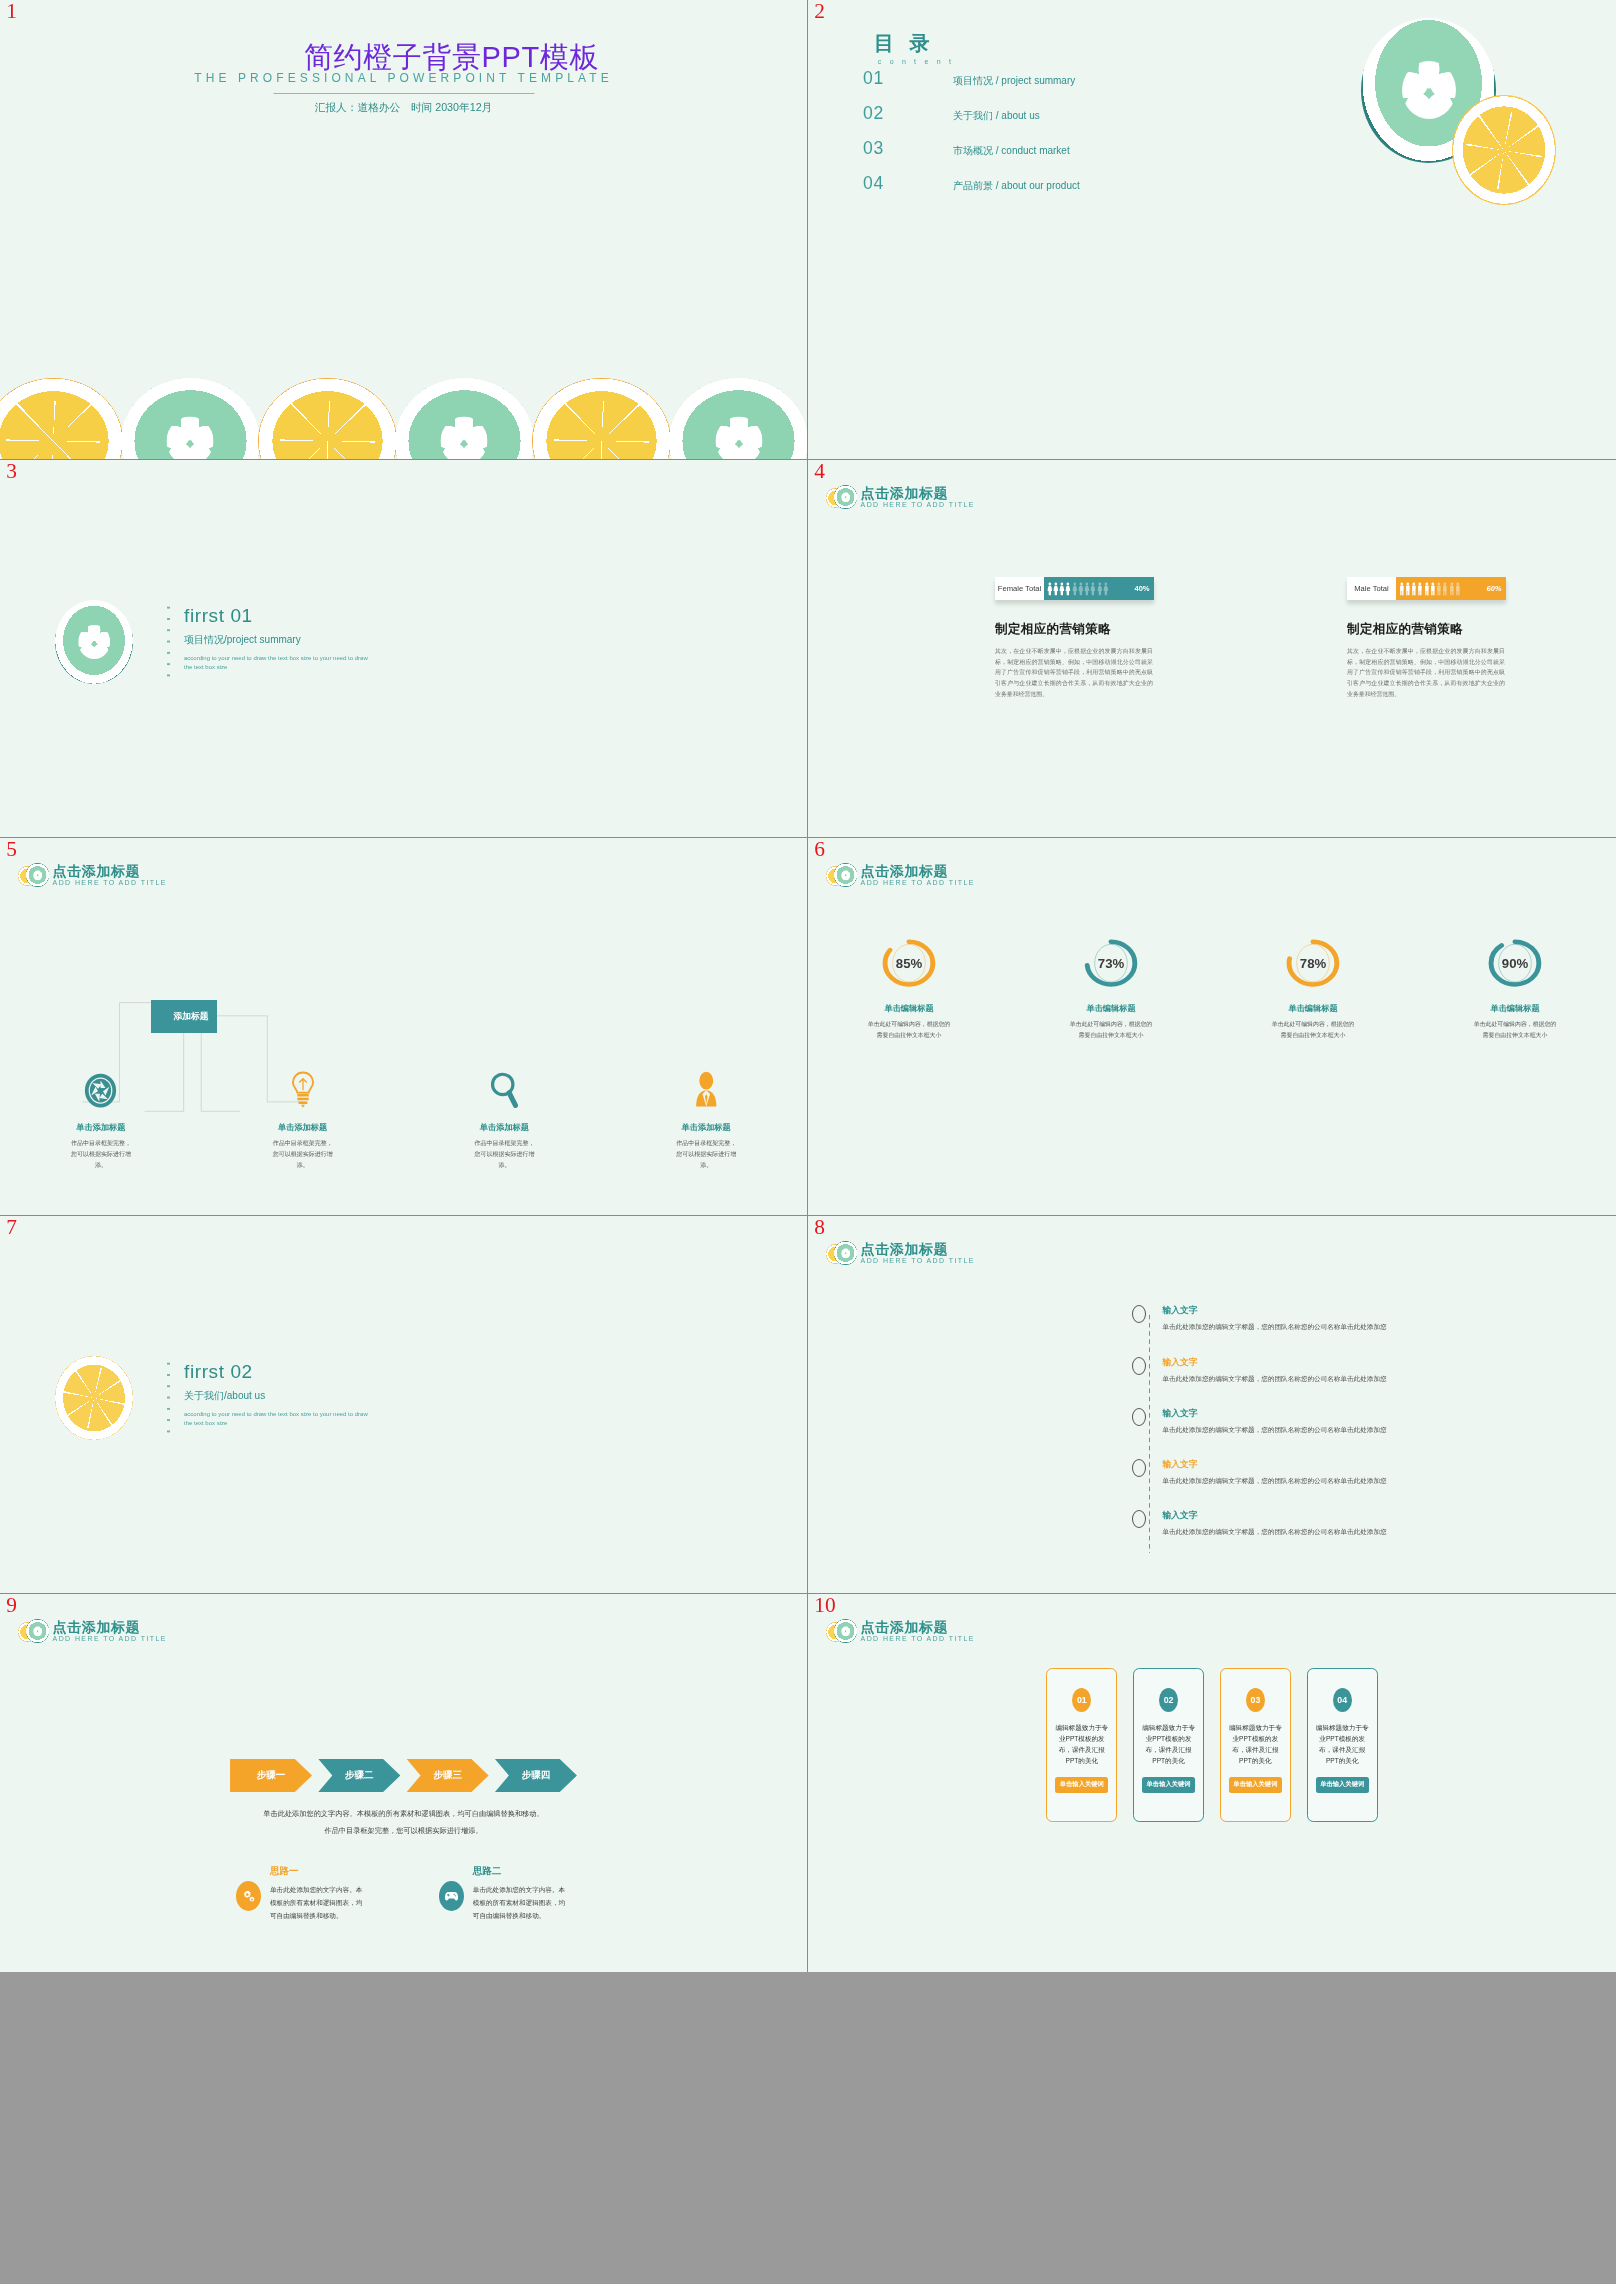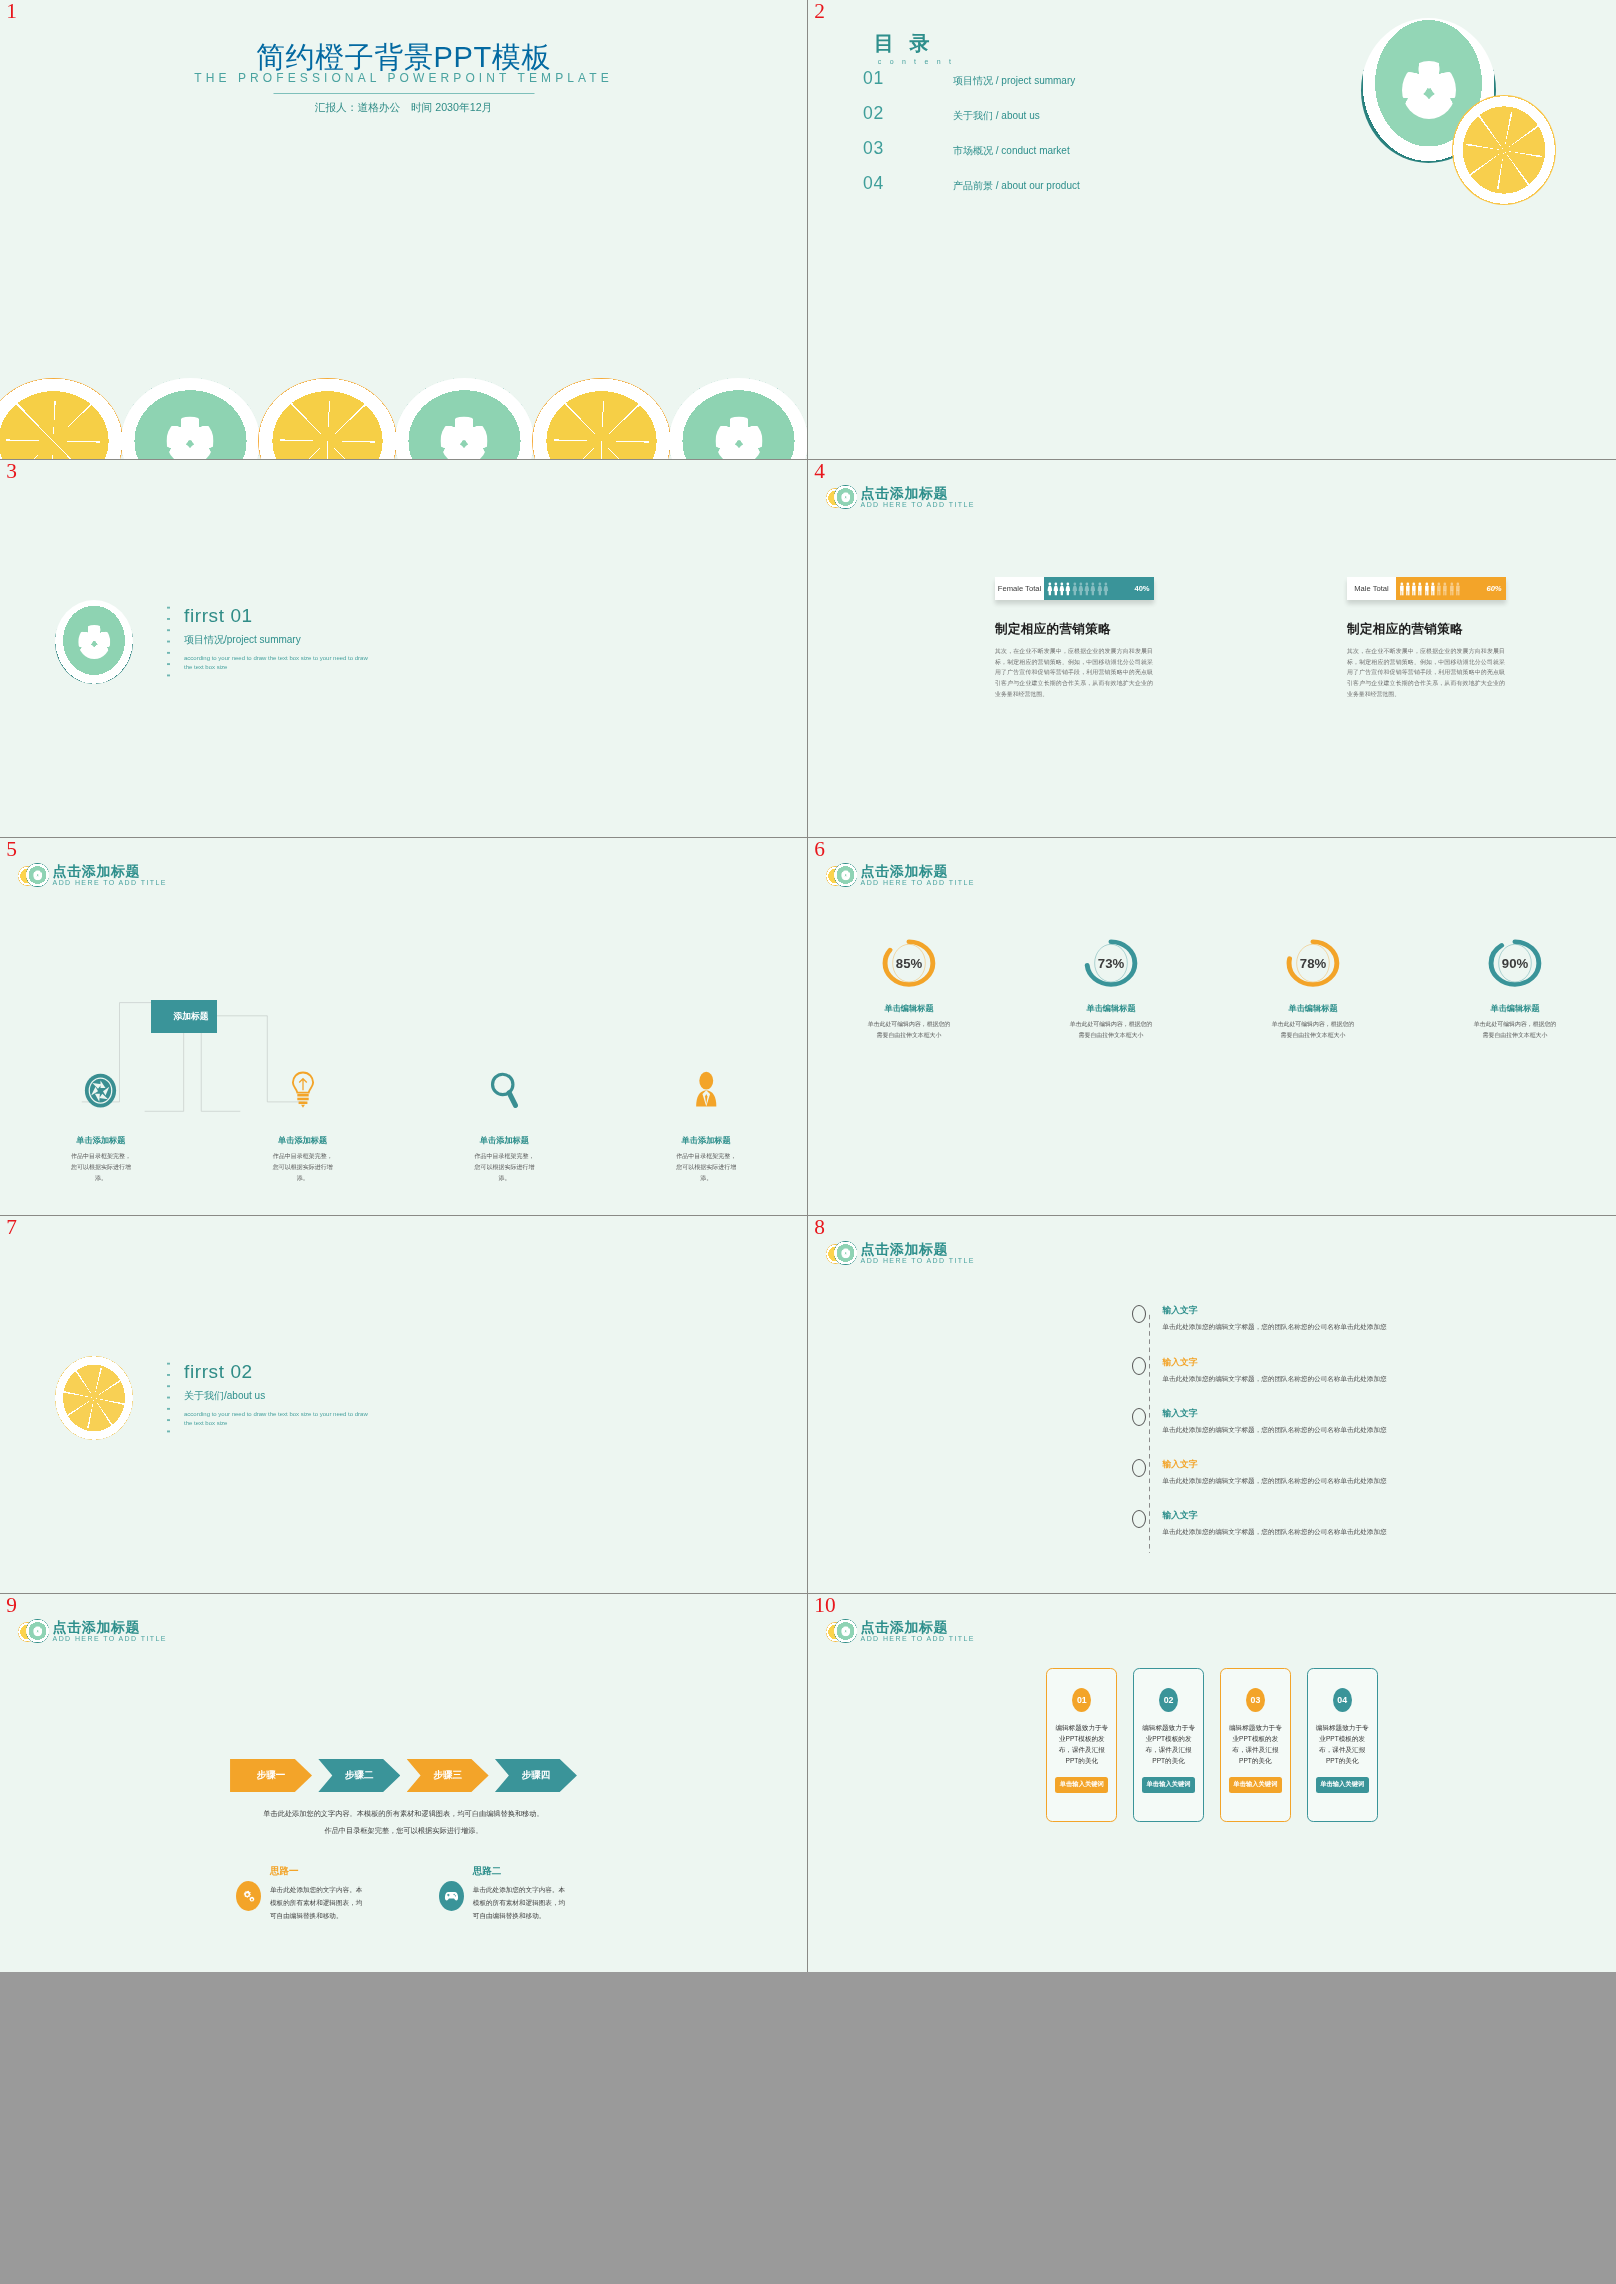--- a/index.html
+++ b/index.html
@@ -35,21 +35,21 @@
     transform:translate(-50%,-50%); border-radius:50%;
     background:
       radial-gradient(circle at 50% 18%, #fff 0 26%, transparent 27%),
       radial-gradient(circle at 82% 44%, #fff 0 26%, transparent 27%),
       radial-gradient(circle at 68% 86%, #fff 0 26%, transparent 27%),
       radial-gradient(circle at 32% 86%, #fff 0 26%, transparent 27%),
       radial-gradient(circle at 18% 44%, #fff 0 26%, transparent 27%); }
 
   
   .s1-title { position:absolute; top:38px; width:100%; text-align:center;
-    font-size:29px; color:#0369a1; letter-spacing:0.6px; font-weight:400; }
+    font-size:29px; color:#6d28d9; letter-spacing:0.6px; font-weight:400;margin-left:48px; }
   .s1-sub { position:absolute; top:71px; width:100%; text-align:center;
     font-size:12px; color:#4aa3a0; letter-spacing:4.1px; }
   .s1-rule { position:absolute; top:93px; left:50%; transform:translateX(-50%);
     width:261px; height:0.6px; background:#7fc0bb; }
   .s1-meta { position:absolute; top:101px; width:100%; text-align:center;
     font-size:10.7px; color:#2f8c87; }
   .fruitrow { position:absolute; left:-16.4px; bottom:0; width:844px; height:81px; display:flex; }
   .fslice { width:139px; height:126px; margin-right:-1.9px; border-radius:50%; position:relative; }
   .fslice.lemon { background:radial-gradient(ellipse at 50% 50%, #f6cf46 0 56%, #ffffff 56% 70%, #f5ab3a 70% 100%); }
   .fslice.lime  { background:radial-gradient(ellipse at 50% 50%, #8ed3b2 0 57%, #ffffff 57% 71%, #2f8c87 71% 100%); }
@@ -141,21 +141,21 @@
   .s4-h { font-size:12.6px; font-weight:bold; color:#1e1e1e; letter-spacing:0.3px; }
   .s4-p { font-size:5.9px; color:#6d6d6d; line-height:1.85; margin-top:7.6px; text-align:justify; }
 
   
   .s5-center { position:absolute; left:151px; top:162px; width:66px; height:33px; background:#3a9499;
     color:#fff; font-size:8.8px; font-weight:bold; display:flex; align-items:center; justify-content:center;padding-left:14px; }
   .s5-lines { position:absolute; left:0; top:0; width:100%; height:100%; pointer-events:none; }
   .s5-icons { position:absolute; top:233px; left:0; width:100%; display:flex; }
   .s5-col { flex:1; display:flex; flex-direction:column; align-items:center; }
   .s5-icon { height:37px; display:flex; align-items:flex-end; justify-content:center; }
-  .s5-lab { margin-top:27px; font-size:8.2px; font-weight:bold; color:#2e8f8c; }
+  .s5-lab { margin-top:14px; font-size:8.2px; font-weight:bold; color:#2e8f8c; }
   .s5-txt { margin-top:5px; font-size:6px; color:#555; line-height:1.85; width:60px; text-align:center; }
 
   
   .s6-row { position:absolute; top:95px; left:0; width:100%; display:flex; }
   .s6-col { flex:1; display:flex; flex-direction:column; align-items:center; }
   .ring { position:relative; width:54px; height:60px; display:flex; align-items:center; justify-content:center; }
   .ring .pct { font-size:13.2px; font-weight:bold; color:#3c3c3c; position:relative; z-index:3; }
   .ring svg { position:absolute; inset:0; }
   .s6-lab { margin-top:10px; font-size:8.2px; font-weight:bold; color:#2e8f8c; }
   .s6-txt { margin-top:5px; font-size:5.9px; color:#555; line-height:1.8; width:84px; text-align:center; }

